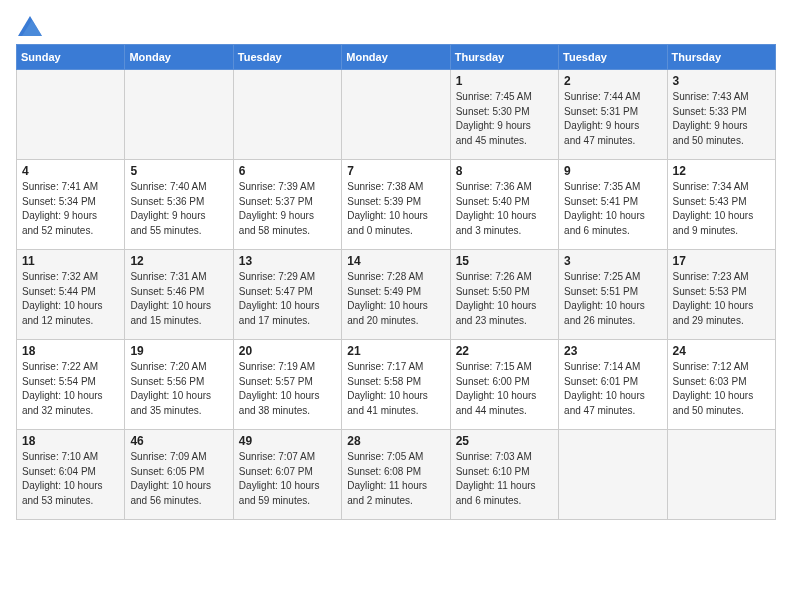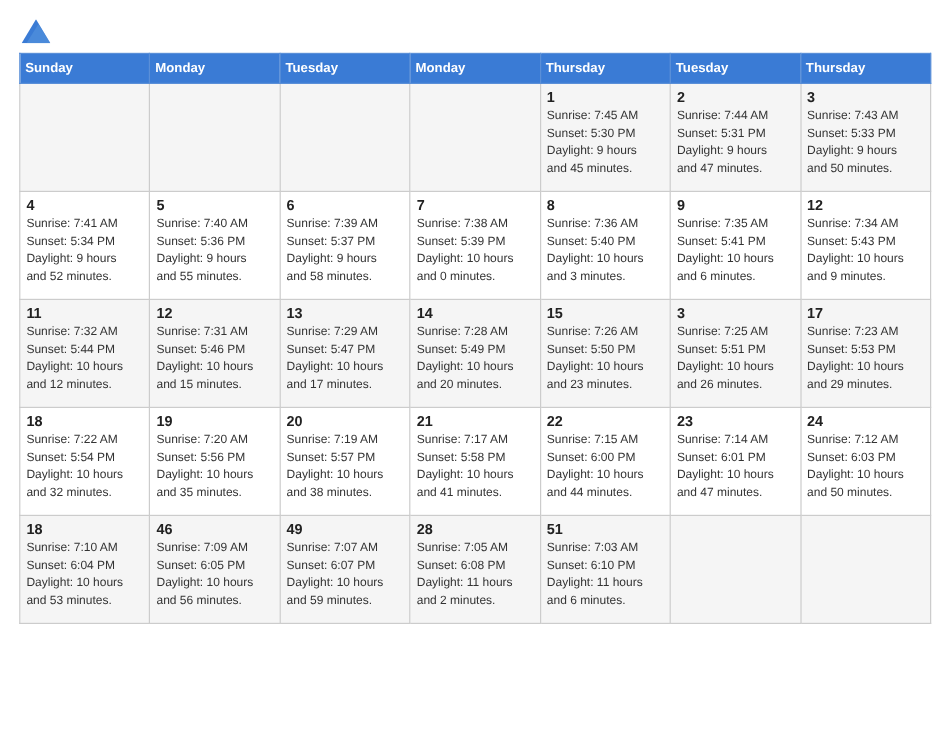--- a/index.html
+++ b/index.html
@@ -241,20 +241,20 @@
         </td>
         <td>
           <span class="day-num">49</span>
           <div class="day-info">Sunrise: 7:07 AM<br>Sunset: 6:07 PM<br>Daylight: 10 hours<br>and 59 minutes.</div>
         </td>
         <td>
           <span class="day-num">28</span>
           <div class="day-info">Sunrise: 7:05 AM<br>Sunset: 6:08 PM<br>Daylight: 11 hours<br>and 2 minutes.</div>
         </td>
         <td>
-          <span class="day-num">51</span>
+          <span class="day-num">25</span>
           <div class="day-info">Sunrise: 7:03 AM<br>Sunset: 6:10 PM<br>Daylight: 11 hours<br>and 6 minutes.</div>
         </td>
         <td></td>
         <td></td>
       </tr>
     </tbody>
 </table>
 
 </body></html>

